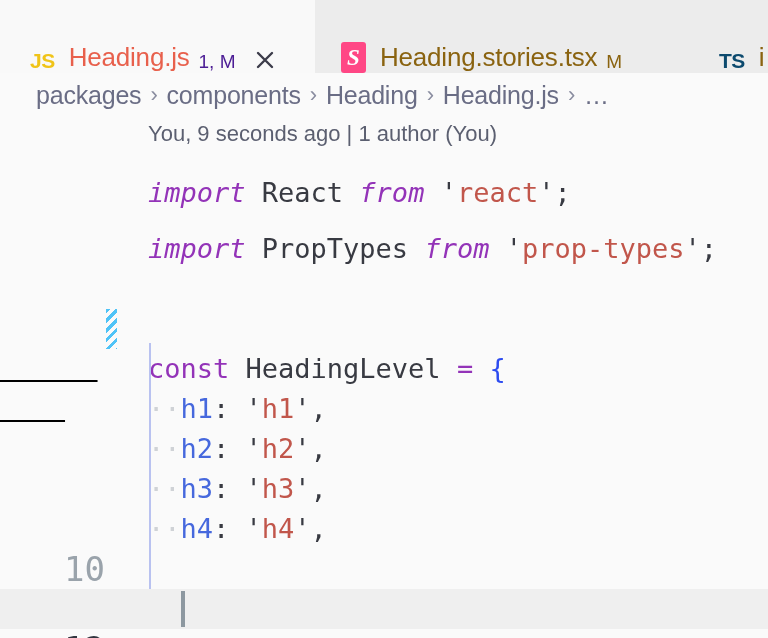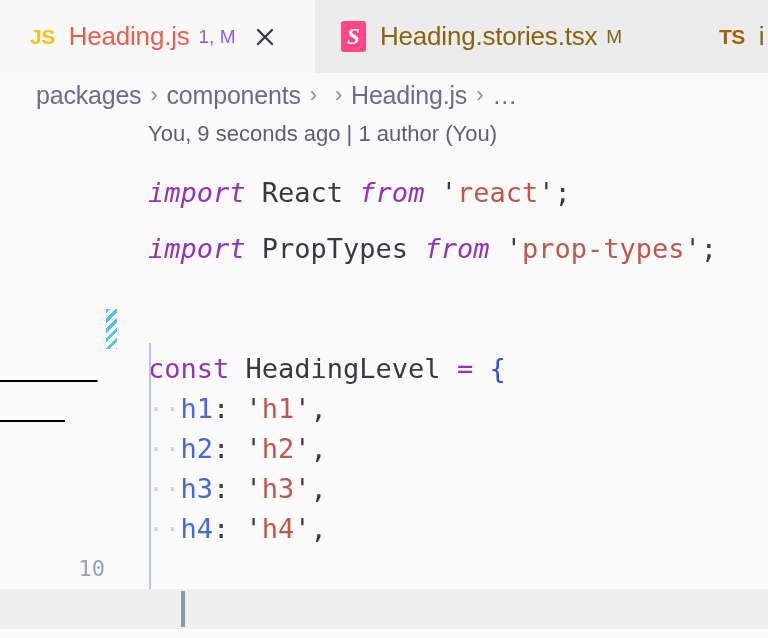--- a/index.html
+++ b/index.html
@@ -28,21 +28,21 @@
     top: 0; left: 0;
     width: 768px;
     height: 73px;
     background: #ececec;
     display: flex;
     align-items: stretch;
     overflow: hidden;
   }
   .tab {
     display: flex;
-    align-items: center;
+    align-items: flex-end;
     height: 73px;
     box-sizing: border-box;
     padding: 0 14px 0 30px;
     white-space: nowrap;
     flex: 0 0 auto;
   }
   .tab.active {
     background: #f9f9f9;
   }
   .tab-icon {
@@ -56,21 +56,21 @@
     font-family: "Liberation Sans", sans-serif;
     font-size: 21px;
     font-weight: bold;
     color: #f0c419;
     letter-spacing: -0.5px;
   }
   .icon-ts {
     font-family: "Liberation Sans", sans-serif;
     font-size: 21px;
     font-weight: bold;
-    color: #a16207;
+    color: #0c4a6e;
     letter-spacing: -0.5px;
   }
   .icon-storybook {
     width: 25px;
     height: 31px;
     background: #ff4785;
     border-radius: 3px;
     color: #ffffff;
     font-family: "Liberation Serif", serif;
     font-size: 23px;
@@ -88,21 +88,21 @@
   }
   .tab-label.tsx {
     color: #8a6310;
   }
   .tab-badge {
     font-size: 19px;
     margin-left: 9px;
     letter-spacing: 0px;
   }
   .tab-badge.js {
-    color: #8b5cf6;
+    color: #4c1d95;
   }
   .tab-badge.tsx {
     color: #8a6310;
   }
   .tab-close {
     margin-left: 16px;
     width: 26px;
     height: 26px;
     display: flex;
     align-items: center;
@@ -154,21 +154,21 @@
   .code-line.active {
     background: #efefef;
   }
 
   .linenum {
     position: absolute;
     left: 0;
     width: 105px;
     text-align: right;
     font-family: "DejaVu Sans Mono", monospace;
-    font-size: 22px;
+    font-size: 34px;
     color: #9aa3ab;
   }
   .linenum.current {
     color: #31353f;
   }
 
   .code-text {
     position: absolute;
     left: 148px;
     white-space: pre;
@@ -263,20 +263,21 @@
       <span class="tab-label tsx">i</span>
     </div>
 
   </div>
 
   <div class="breadcrumb">
     <span>packages</span>
     <span class="crumb-sep">›</span>
     <span>components</span>
     <span class="crumb-sep">›</span>
+    <span>Heading</span>
     <span class="crumb-sep">›</span>
     <span>Heading.js</span>
     <span class="crumb-sep">›</span>
     <span>…</span>
   </div>
 
   <div class="code-area">
 
     <div class="blame-head" style="top:0px;">You, 9 seconds ago | 1 author (You)</div>
 

